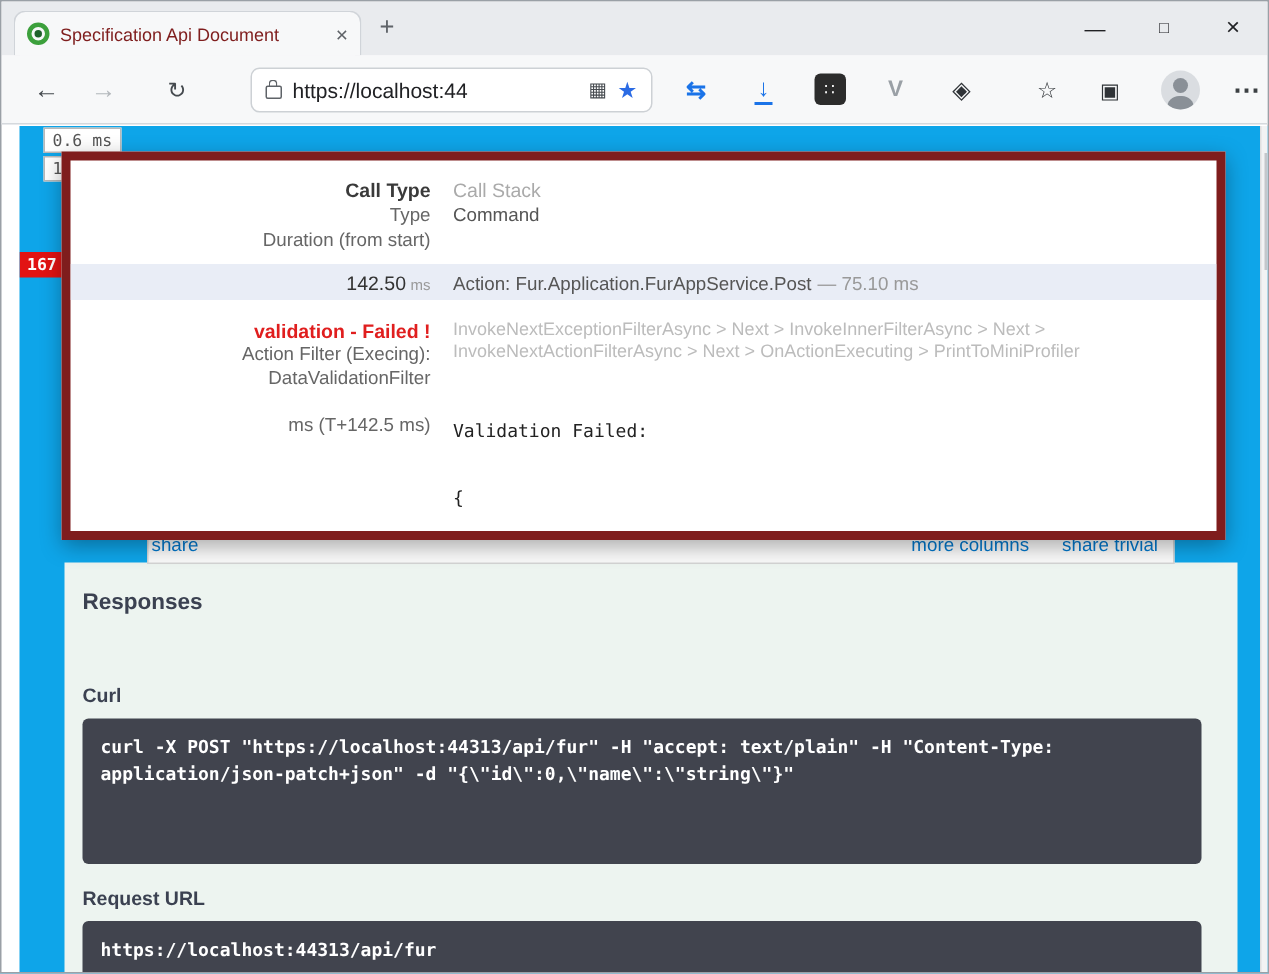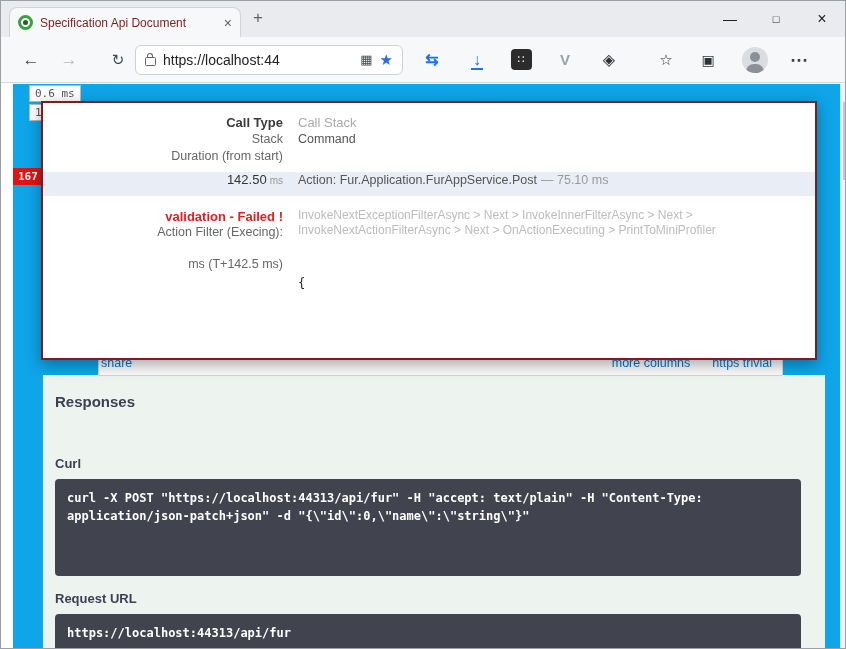--- a/index.html
+++ b/index.html
@@ -22,21 +22,21 @@
   .wc{width:46px;height:36px;display:flex;align-items:center;justify-content:center;color:#202124;font-size:14px}
   .wc-max{font-size:11px}
   .wc-close{font-size:16px}
   
   .toolbar{position:absolute;left:0;top:36px;width:100%;height:46px;background:#f7f8f9;
            border-bottom:1px solid #d5d9dd;display:flex;align-items:center;box-sizing:border-box}
   .nav-btn{width:30px;text-align:center;font-size:17px;color:#454a4f}
   .back{margin-left:15px}
   .fwd{margin-left:8px;color:#b4b8bc}
   .refresh{margin-left:19px;font-size:15px}
-  .addressbar{margin-left:2px;width:268px;height:30px;background:#fff;border:1px solid #cdd1d5;
+  .addressbar{margin-left:34px;width:268px;height:30px;background:#fff;border:1px solid #cdd1d5;
               border-radius:6px;display:flex;align-items:center;padding:0 9px;gap:7px;box-sizing:border-box}
   .lock{width:9px;height:7px;border:1.5px solid #5f6368;border-radius:1.5px;position:relative;margin-top:4px;flex:0 0 auto}
   .lock::before{content:"";position:absolute;top:-5px;left:1px;width:4px;height:4px;border:1.5px solid #5f6368;border-bottom:none;border-radius:3px 3px 0 0}
   .url{flex:1;font-size:14px;color:#202124;white-space:nowrap;overflow:hidden}
   .abar-icon{font-size:13px;color:#474c51}
   .star{color:#2b6be4;font-size:15px}
   .ext{width:30px;text-align:center;font-size:16px;color:#2f3337}
   .sync{margin-left:14px;color:#1a73e8;font-weight:bold}
   .dl{margin-left:15px;color:#1a73e8;font-weight:bold}
   .dl span{border-bottom:2px solid #1a73e8;padding:0 2px 0 2px}
@@ -64,31 +64,31 @@
   .strip{position:absolute;left:85px;top:267px;width:685px;height:25px;background:#fafafa;
          border:1px solid #d4d4d4;border-top:none;display:flex;align-items:center;
          font-size:12.5px;z-index:5;box-sizing:border-box}
   .strip .lnk{color:#0077cc}
   .strip .share{margin-left:2px}
   .strip .spacer{flex:1}
   .strip .morecols{margin-right:22px}
   .strip .showtrivial{margin-right:10px}
   
   .modal{position:absolute;left:28px;top:17px;width:776px;height:259px;background:#fff;z-index:10;
-         border:2px solid #7f1d1d;box-shadow:0 4px 14px rgba(0,0,0,.35);box-sizing:border-box;
+         border:6px solid #7f1d1d;box-shadow:0 4px 14px rgba(0,0,0,.35);box-sizing:border-box;
          font-size:13px;color:#444;overflow:hidden}
   .mp-row{display:flex}
   .mp-l{width:255px;text-align:right;padding-right:15px;box-sizing:border-box;flex:0 0 auto}
   .mp-r{flex:1;}
   .mp-head{padding-top:11px}
   .h-bold{font-weight:bold;color:#3a3a3a;line-height:17px}
   .h-sub{color:#666;font-size:12.5px;line-height:17px}
   .h-gray{color:#aaa;line-height:17px}
   .h-cmd{color:#555;font-size:12.5px;line-height:17px}
-  .mp-highlight{margin-top:7px;height:24px;background:#e9edf6;align-items:flex-start}
+  .mp-highlight{margin-top:7px;height:24px;background:#e9edf6;align-items:center}
   .dur-num{color:#333}
   .dur-unit{color:#999;font-size:10px;margin-left:3px}
   .act{color:#555;font-size:12.5px}
   .act-suf{color:#999;font-size:12.5px;margin-left:4px}
   .mp-step{margin-top:12px}
   .step-name{color:#e01e1e;font-weight:bold;font-size:13px;line-height:17px}
   .step-sub{color:#666;font-size:12.5px;line-height:15.5px}
   .step-time{margin-top:16px}
   .mp-stack{font-size:12px;line-height:15px;color:#bcbcbc;max-width:500px}
   .mp-code{margin-top:8px;font-family:"DejaVu Sans Mono",monospace;font-size:12px;line-height:15px;
@@ -156,28 +156,28 @@
   <div class="swagger-bg"></div>
 
   <span class="chip chip1">0.6 ms</span>
   <span class="chip chip2">142.5 ms</span>
   <span class="badge">167</span>
 
   <div class="strip">
     <span class="lnk share">share</span>
     <span class="spacer"></span>
     <span class="lnk morecols">more columns</span>
-    <span class="lnk showtrivial">https trivial</span>
+    <span class="lnk showtrivial">share trivial</span>
   </div>
 
   <div class="modal">
     <div class="mp-row mp-head">
       <div class="mp-l">
         <div class="h-bold">Call Type</div>
-        <div class="h-sub">Stack</div>
+        <div class="h-sub">Type</div>
         <div class="h-sub">Duration (from start)</div>
       </div>
       <div class="mp-r">
         <div class="h-gray">Call Stack</div>
         <div class="h-cmd">Command</div>
       </div>
     </div>
 
     <div class="mp-row mp-highlight">
       <div class="mp-l">
@@ -185,25 +185,27 @@
       </div>
       <div class="mp-r">
         <span class="act">Action: Fur.Application.FurAppService.Post</span><span class="act-suf">— 75.10 ms</span>
       </div>
     </div>
 
     <div class="mp-row mp-step">
       <div class="mp-l">
         <div class="step-name">validation - Failed !</div>
         <div class="step-sub">Action Filter (Execing):</div>
+        <div class="step-sub">DataValidationFilter</div>
         <div class="step-sub step-time">ms (T+142.5 ms)</div>
       </div>
       <div class="mp-r">
         <div class="mp-stack">InvokeNextExceptionFilterAsync &gt; Next &gt; InvokeInnerFilterAsync &gt; Next &gt; InvokeNextActionFilterAsync &gt; Next &gt; OnActionExecuting &gt; PrintToMiniProfiler</div>
         <div class="mp-code">
+          <div>Validation Failed:</div>
           <div>{</div>
           
           
           
           
         </div>
       </div>
     </div>
 
   </div>

